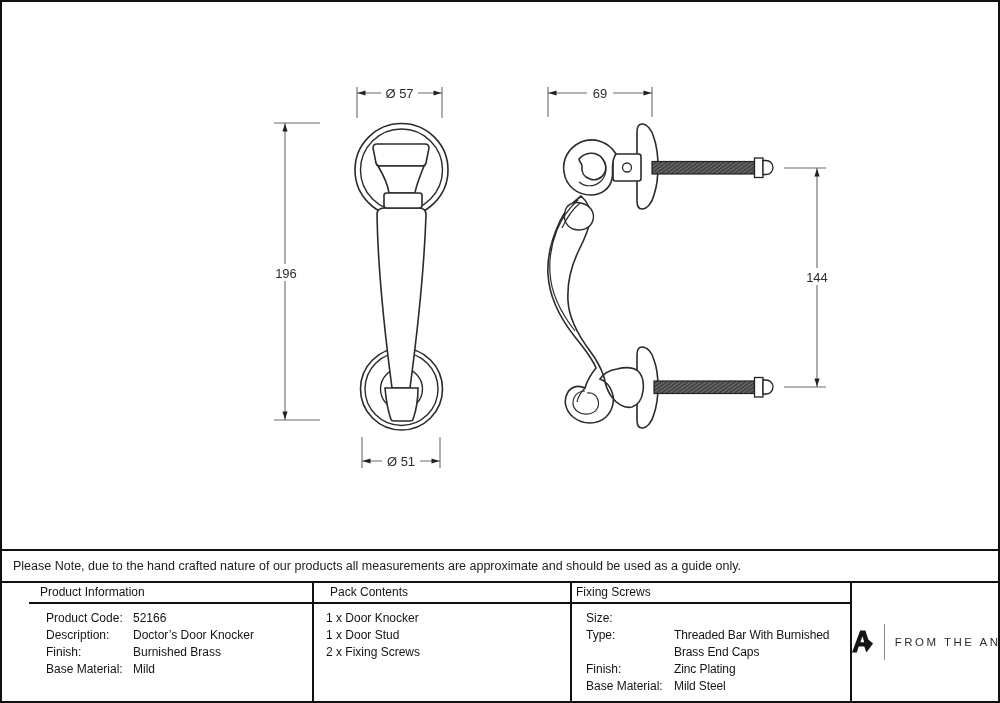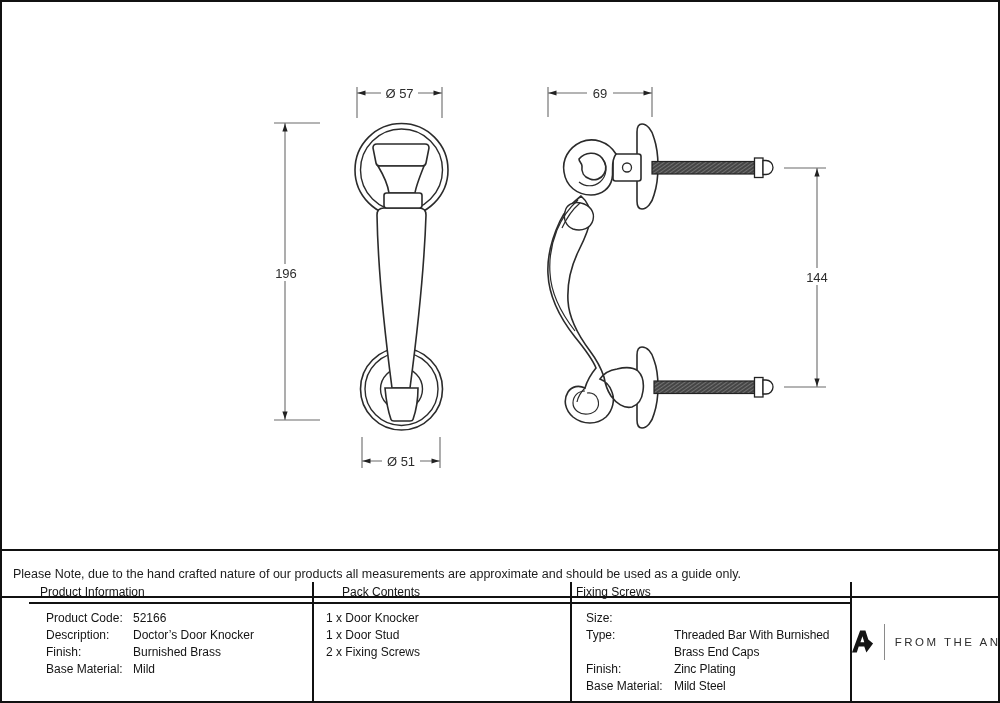--- a/index.html
+++ b/index.html
@@ -1,32 +1,32 @@
 <!DOCTYPE html>
 <html><head>
 <meta charset="utf-8">
 <style>
   html,body{margin:0;padding:0;background:#ffffff;}
   .stage{position:relative;width:1000px;height:703px;background:#fff;
          font-family:"Liberation Sans",sans-serif;overflow:hidden;}
   .sheet-border{position:absolute;inset:0;border:2px solid #111;box-sizing:border-box;}
   .drawing-area{position:absolute;left:2px;top:2px;width:974px;height:547px;margin-left:32px;}
-  .note-strip{position:absolute;left:2px;top:549px;width:996px;height:49px;
+  .note-strip{position:absolute;left:2px;top:549px;width:996px;height:34px;
               border-top:2px solid #111;border-bottom:2px solid #111;box-sizing:border-box;
               display:flex;align-items:center;font-size:12.5px;color:#1c1c1c;}
   .note-strip span{padding-left:11px;}
   .spec-table{position:absolute;left:2px;top:582px;width:996px;height:119px;font-size:12px;color:#141414;}
   .col{position:absolute;top:0;bottom:0;box-sizing:border-box;margin-left:27px;}
   .col1{left:0;width:283px;}
   .col2{left:283px;width:258px;border-left:2px solid #111;}
   .col3{left:541px;width:280px;border-left:2px solid #111;}
   .col4{left:821px;width:175px;border-left:2px solid #111;display:flex;align-items:center;justify-content:center;}
   .cell-header{height:22px;border-bottom:2px solid #111;display:flex;align-items:center;box-sizing:border-box;}
   .col1 .cell-header span{padding-left:11px;}
-  .col2 .cell-header span{padding-left:28px;}
+  .col2 .cell-header span{padding-left:16px;}
   .col3 .cell-header span{padding-left:4px;}
   .cell-body{padding-top:6px;}
   .kv{display:flex;line-height:17px;}
   .col1 .kv .k{width:87px;padding-left:17px;flex:none;}
   .col3 .kv .k{width:88px;padding-left:14px;flex:none;}
   .col3 .kv .v{width:172px;letter-spacing:-0.1px;}
   .pc-item{line-height:17px;padding-left:12px;}
   .logo{display:flex;align-items:center;}
   .logo-divider{width:1px;height:36px;background:#8a8a8a;margin:0 10px 0 9px;}
   .logo-text{font-size:11.5px;letter-spacing:2.5px;color:#2e2e2e;white-space:nowrap;}

